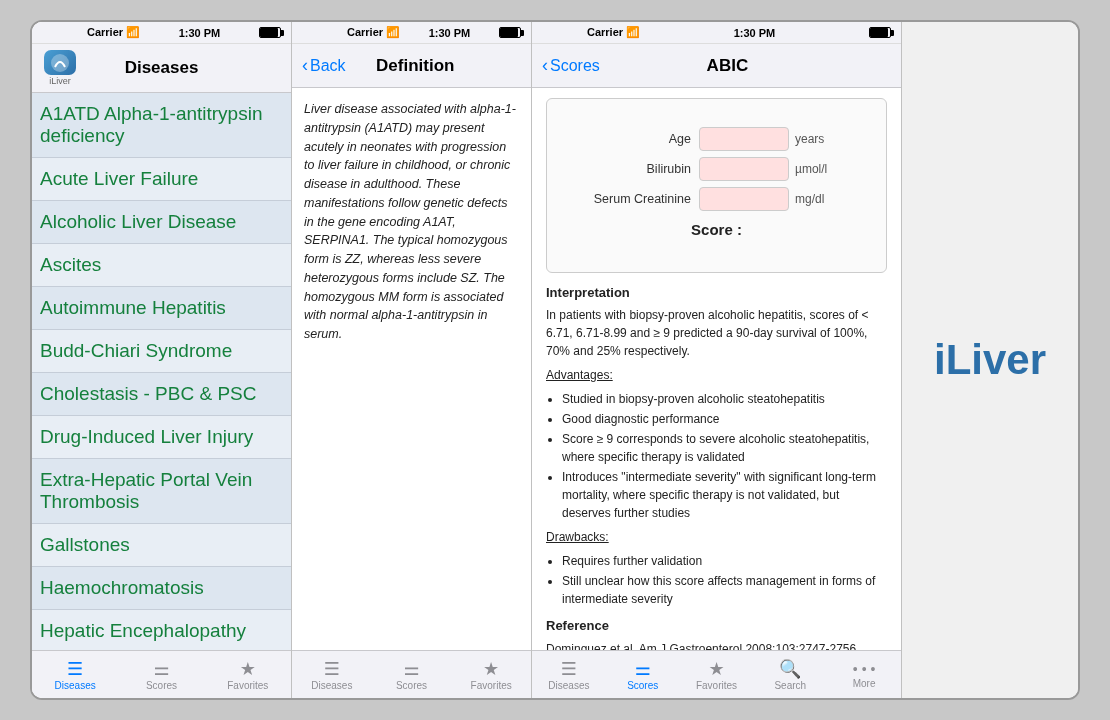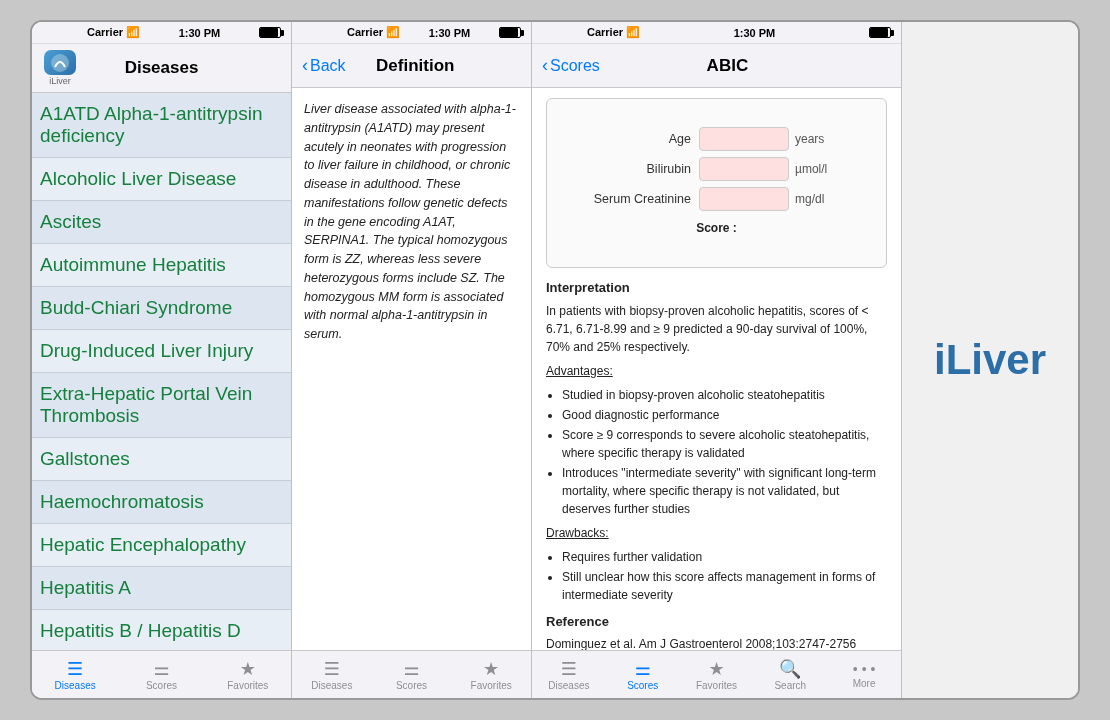--- a/index.html
+++ b/index.html
@@ -192,21 +192,21 @@
       border-radius: 4px;
       margin-right: 6px;
     }
     .score-row .unit {
       font-size: 12px;
       color: #555;
       text-align: right;
     }
     .score-label {
       text-align: center;
-      font-size: 12px;
+      font-size: 15px;
       font-weight: 600;
       margin: 8px 0;
     }
     .section-title {
       font-weight: 700;
       font-size: 13px;
       margin: 8px 0 4px 0;
     }
     .section-text {
       font-size: 12px;
@@ -288,24 +288,26 @@
           </svg>
         </div>
         <span class="app-icon-label">iLiver</span>
       </div>
       <span class="nav-title">Diseases</span>
       <div style="width:36px;"></div>
     </div>
 
     <div class="content-area disease-list">
       <div class="disease-item">A1ATD Alpha-1-antitrypsin deficiency</div>
+      <div class="disease-item">Acute Liver Failure</div>
       <div class="disease-item">Alcoholic Liver Disease</div>
       <div class="disease-item">Ascites</div>
       <div class="disease-item">Autoimmune Hepatitis</div>
       <div class="disease-item">Budd-Chiari Syndrome</div>
+      <div class="disease-item">Cholestasis - PBC &amp; PSC</div>
       <div class="disease-item">Drug-Induced Liver Injury</div>
       <div class="disease-item">Extra-Hepatic Portal Vein Thrombosis</div>
       <div class="disease-item">Gallstones</div>
       <div class="disease-item">Haemochromatosis</div>
       <div class="disease-item">Hepatic Encephalopathy</div>
       <div class="disease-item">Hepatitis A</div>
       <div class="disease-item">Hepatitis B / Hepatitis D</div>
     </div>
 
     <div class="tab-bar">

